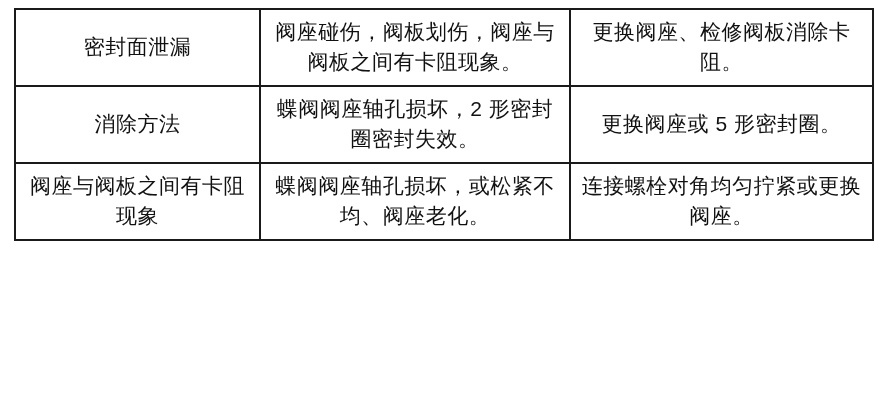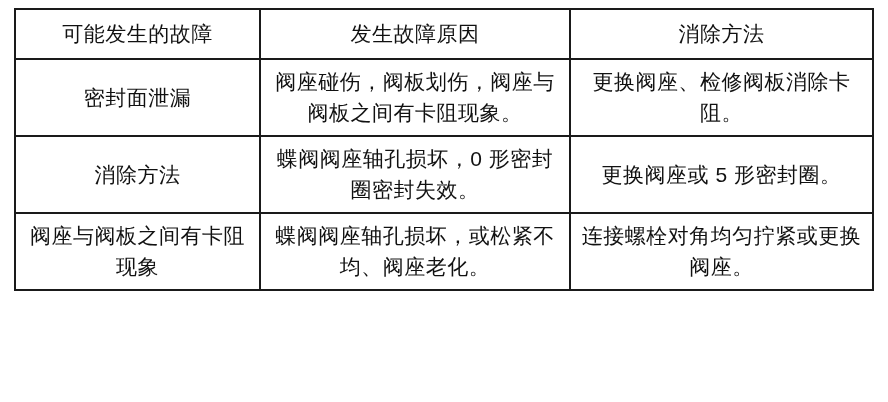--- a/index.html
+++ b/index.html
@@ -54,48 +54,37 @@
 <body>
 
 <div class="page">
   <table class="fault-table">
     <colgroup>
       <col class="c1">
       <col class="c2">
       <col class="c3">
     </colgroup>
     <tbody>
-      <tr class="header-row">
-        <td>
-          <span class="cell-text">可能发生的故障</span>
-        </td>
-        <td>
-          <span class="cell-text">发生故障原因</span>
-        </td>
-        <td>
-          <span class="cell-text">消除方法</span>
-        </td>
-      </tr>
       <tr>
         <td>
           <span class="cell-text">密封面泄漏</span>
         </td>
         <td>
           <span class="cell-text">阀座碰伤，阀板划伤，阀座与阀板之间有卡阻现象。</span>
         </td>
         <td>
           <span class="cell-text">更换阀座、检修阀板消除卡阻。</span>
         </td>
       </tr>
       <tr>
         <td>
           <span class="cell-text">消除方法</span>
         </td>
         <td>
-          <span class="cell-text">蝶阀阀座轴孔损坏，0 形密封圈密封失效。</span>
+          <span class="cell-text">蝶阀阀座轴孔损坏，2 形密封圈密封失效。</span>
         </td>
         <td>
           <span class="cell-text">更换阀座或 5 形密封圈。</span>
         </td>
       </tr>
       <tr>
         <td>
           <span class="cell-text">阀座与阀板之间有卡阻现象</span>
         </td>
         <td>

